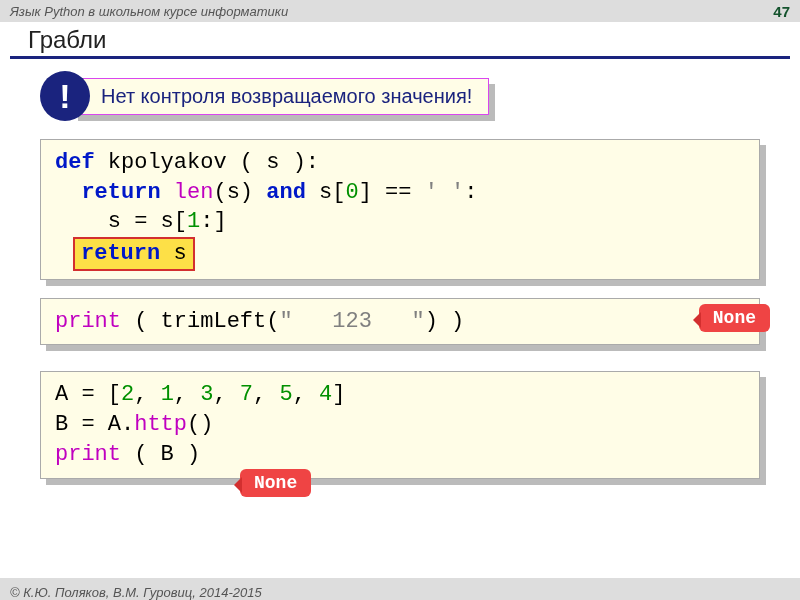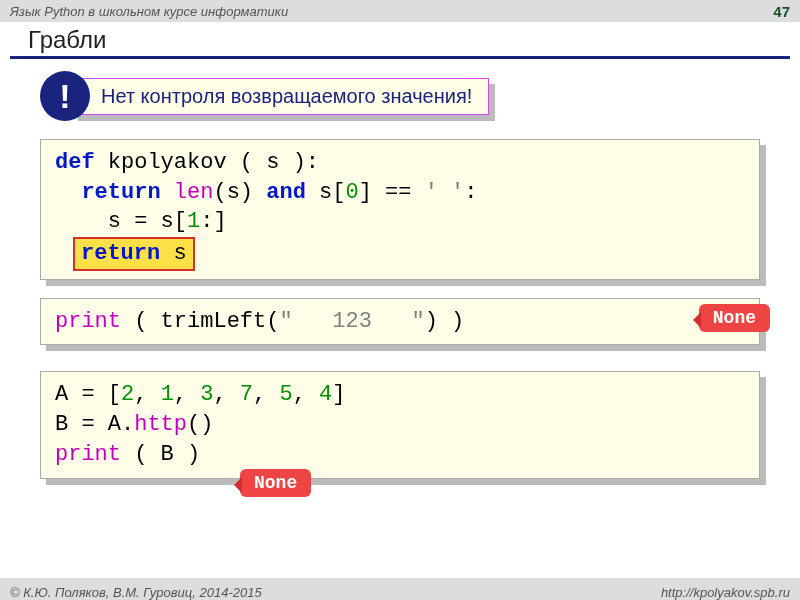--- a/index.html
+++ b/index.html
@@ -156,14 +156,13 @@
 <div class="codebox-wrap">
   <div class="codebox-shadow"></div>
   <div class="codebox"><span>A = [</span><span id="arr"><span class="num">2</span>, <span class="num">1</span>, <span class="num">3</span>, <span class="num">7</span>, <span class="num">5</span>, <span class="num">4</span></span><span>]</span>
 <span>B = A.</span><span class="fn">http</span><span>()</span>
 <span class="fn">print</span><span> ( B )</span></div>
   <div class="callout" style="left:200px; bottom:-18px;">None</div>
 </div>
 
 <div class="footer">
   <span>© К.Ю. Поляков, В.М. Гуровиц, 2014-2015</span>
-  <span>http://kpolyakov.spb.ru</span>
 </div>
 
 </body></html>

